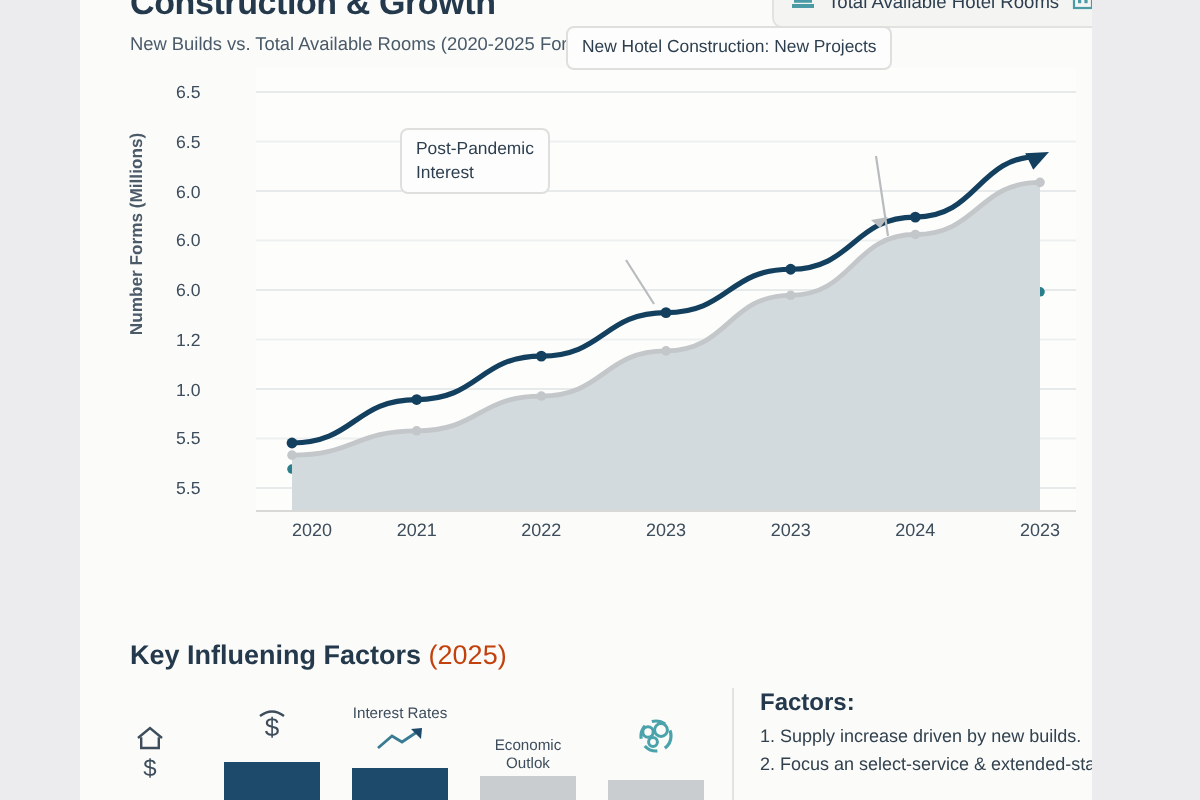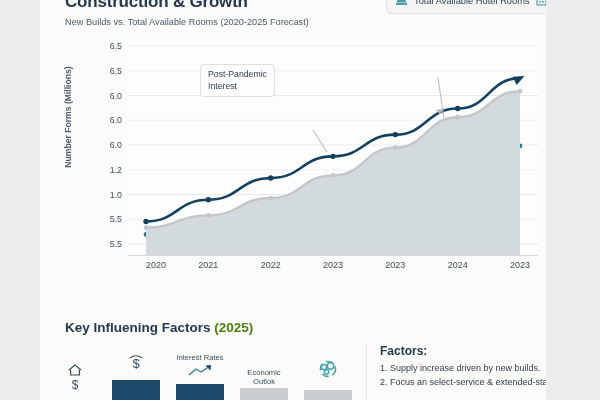--- a/index.html
+++ b/index.html
@@ -78,21 +78,21 @@
     transform: rotate(-90deg);
     text-align: center;
     font-size: 8.6px;
     font-weight: bold;
     color: #4a5a68;
   }
   .ytick {
     position: absolute;
     right: 0;
     width: 34px;
-    text-align: right;
+    text-align: left;
     font-size: 8.8px;
     color: #3d4d5b;
     transform: translateY(-50%);
   }
   #yticks {
     position: absolute;
     left: 48px; top: 0;
     width: 34px; height: 100%;
   }
   #plot {
@@ -127,21 +127,21 @@
 
   
   #factors-title {
     position: absolute;
     left: 25px; top: 320px;
     font-size: 13.5px;
     color: #24394b;
     white-space: nowrap;
   }
   #factors-title b { font-weight: bold; }
-  #factors-title span { color: #4d7c0f; font-weight: bold; }
+  #factors-title span { color: #c2410c; font-weight: normal; }
 
   #factors {
     position: absolute;
     left: 22px; top: 352px;
     width: 288px; height: 48px;
     display: flex;
     align-items: flex-end;
     gap: 16px;
   }
   .factor {
@@ -290,20 +290,21 @@
           <div class="xtick" style="left: 480px;">2023</div>
         </div>
     </div>
 
     <svg id="leaders" width="506" height="400" style="position:absolute;left:0;top:0;pointer-events:none">
       <path d="M398 78 L404 118" stroke="#b9bcbe" stroke-width="1.1" fill="none"></path>
       <path d="M400 114 l-4.5 -4 l8.5 -1.5 z" fill="#b9bcbe"></path>
       <path d="M273 130 L287 152" stroke="#b9bcbe" stroke-width="1.1" fill="none"></path>
     </svg>
 
+    <div class="callout" id="callout-new-projects">New Hotel Construction: New Projects</div>
 
     <div class="callout" id="callout-slowdown">
       <div>Post-Pandemic</div>
       <div>Interest</div>
     </div>
 
     <div id="factors-title">
       <b>Key Influening Factors</b>
       <span>(2025)</span>
     </div>

